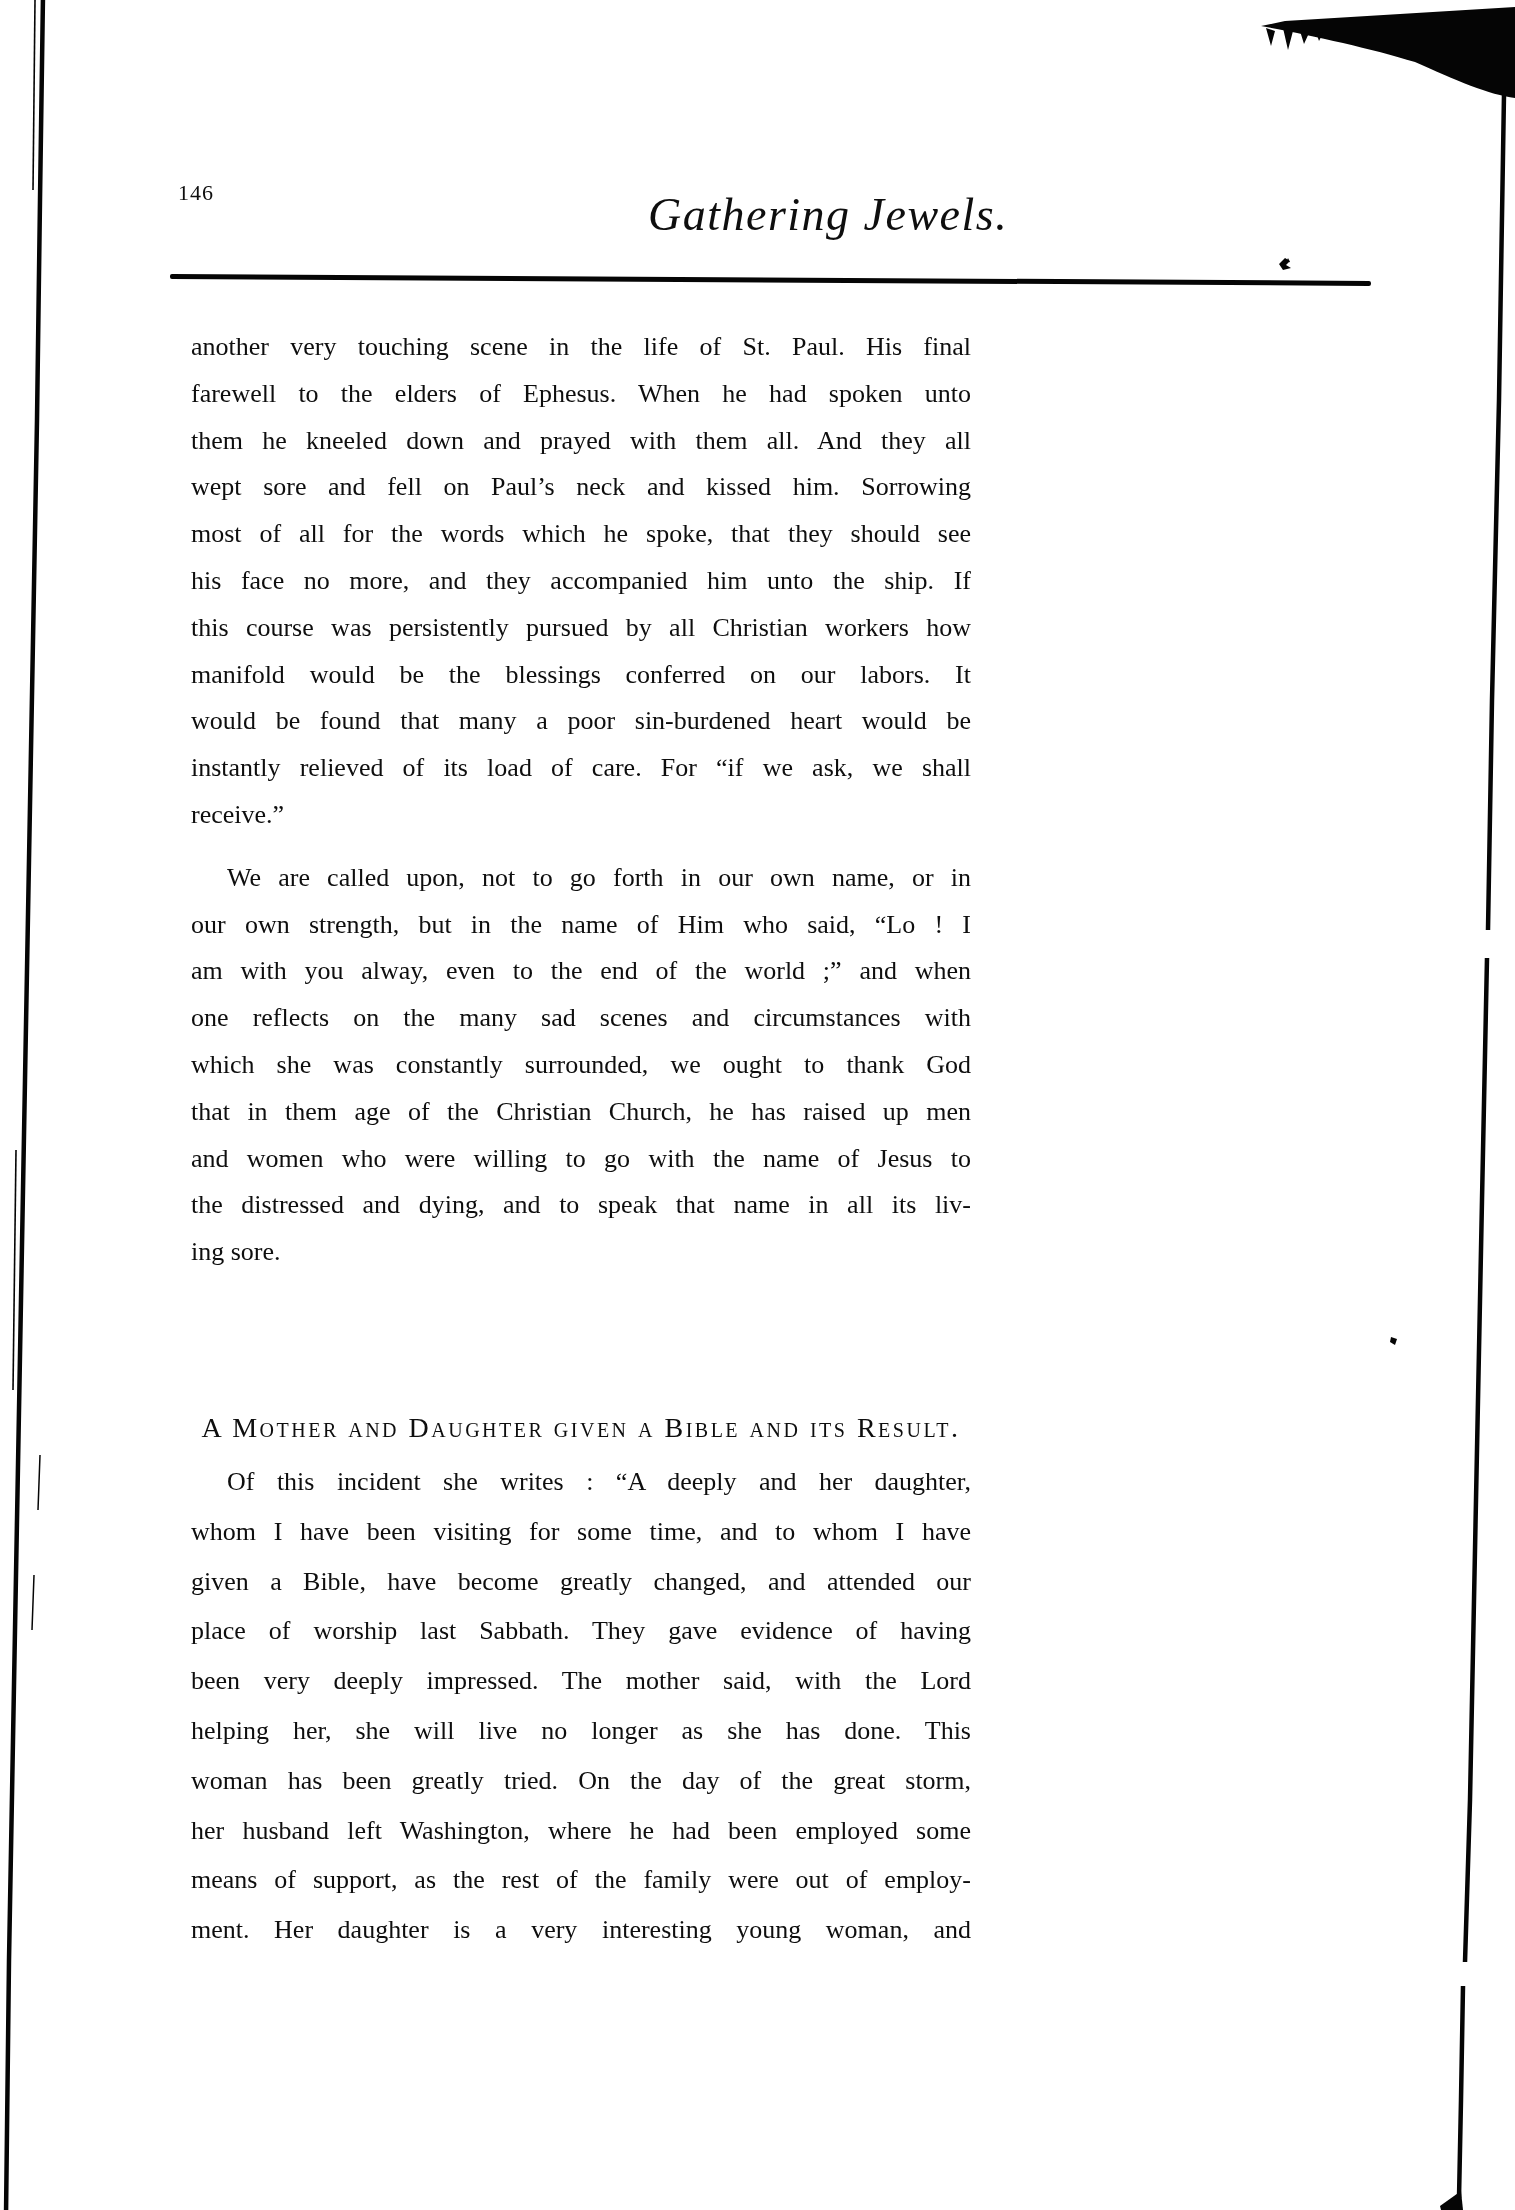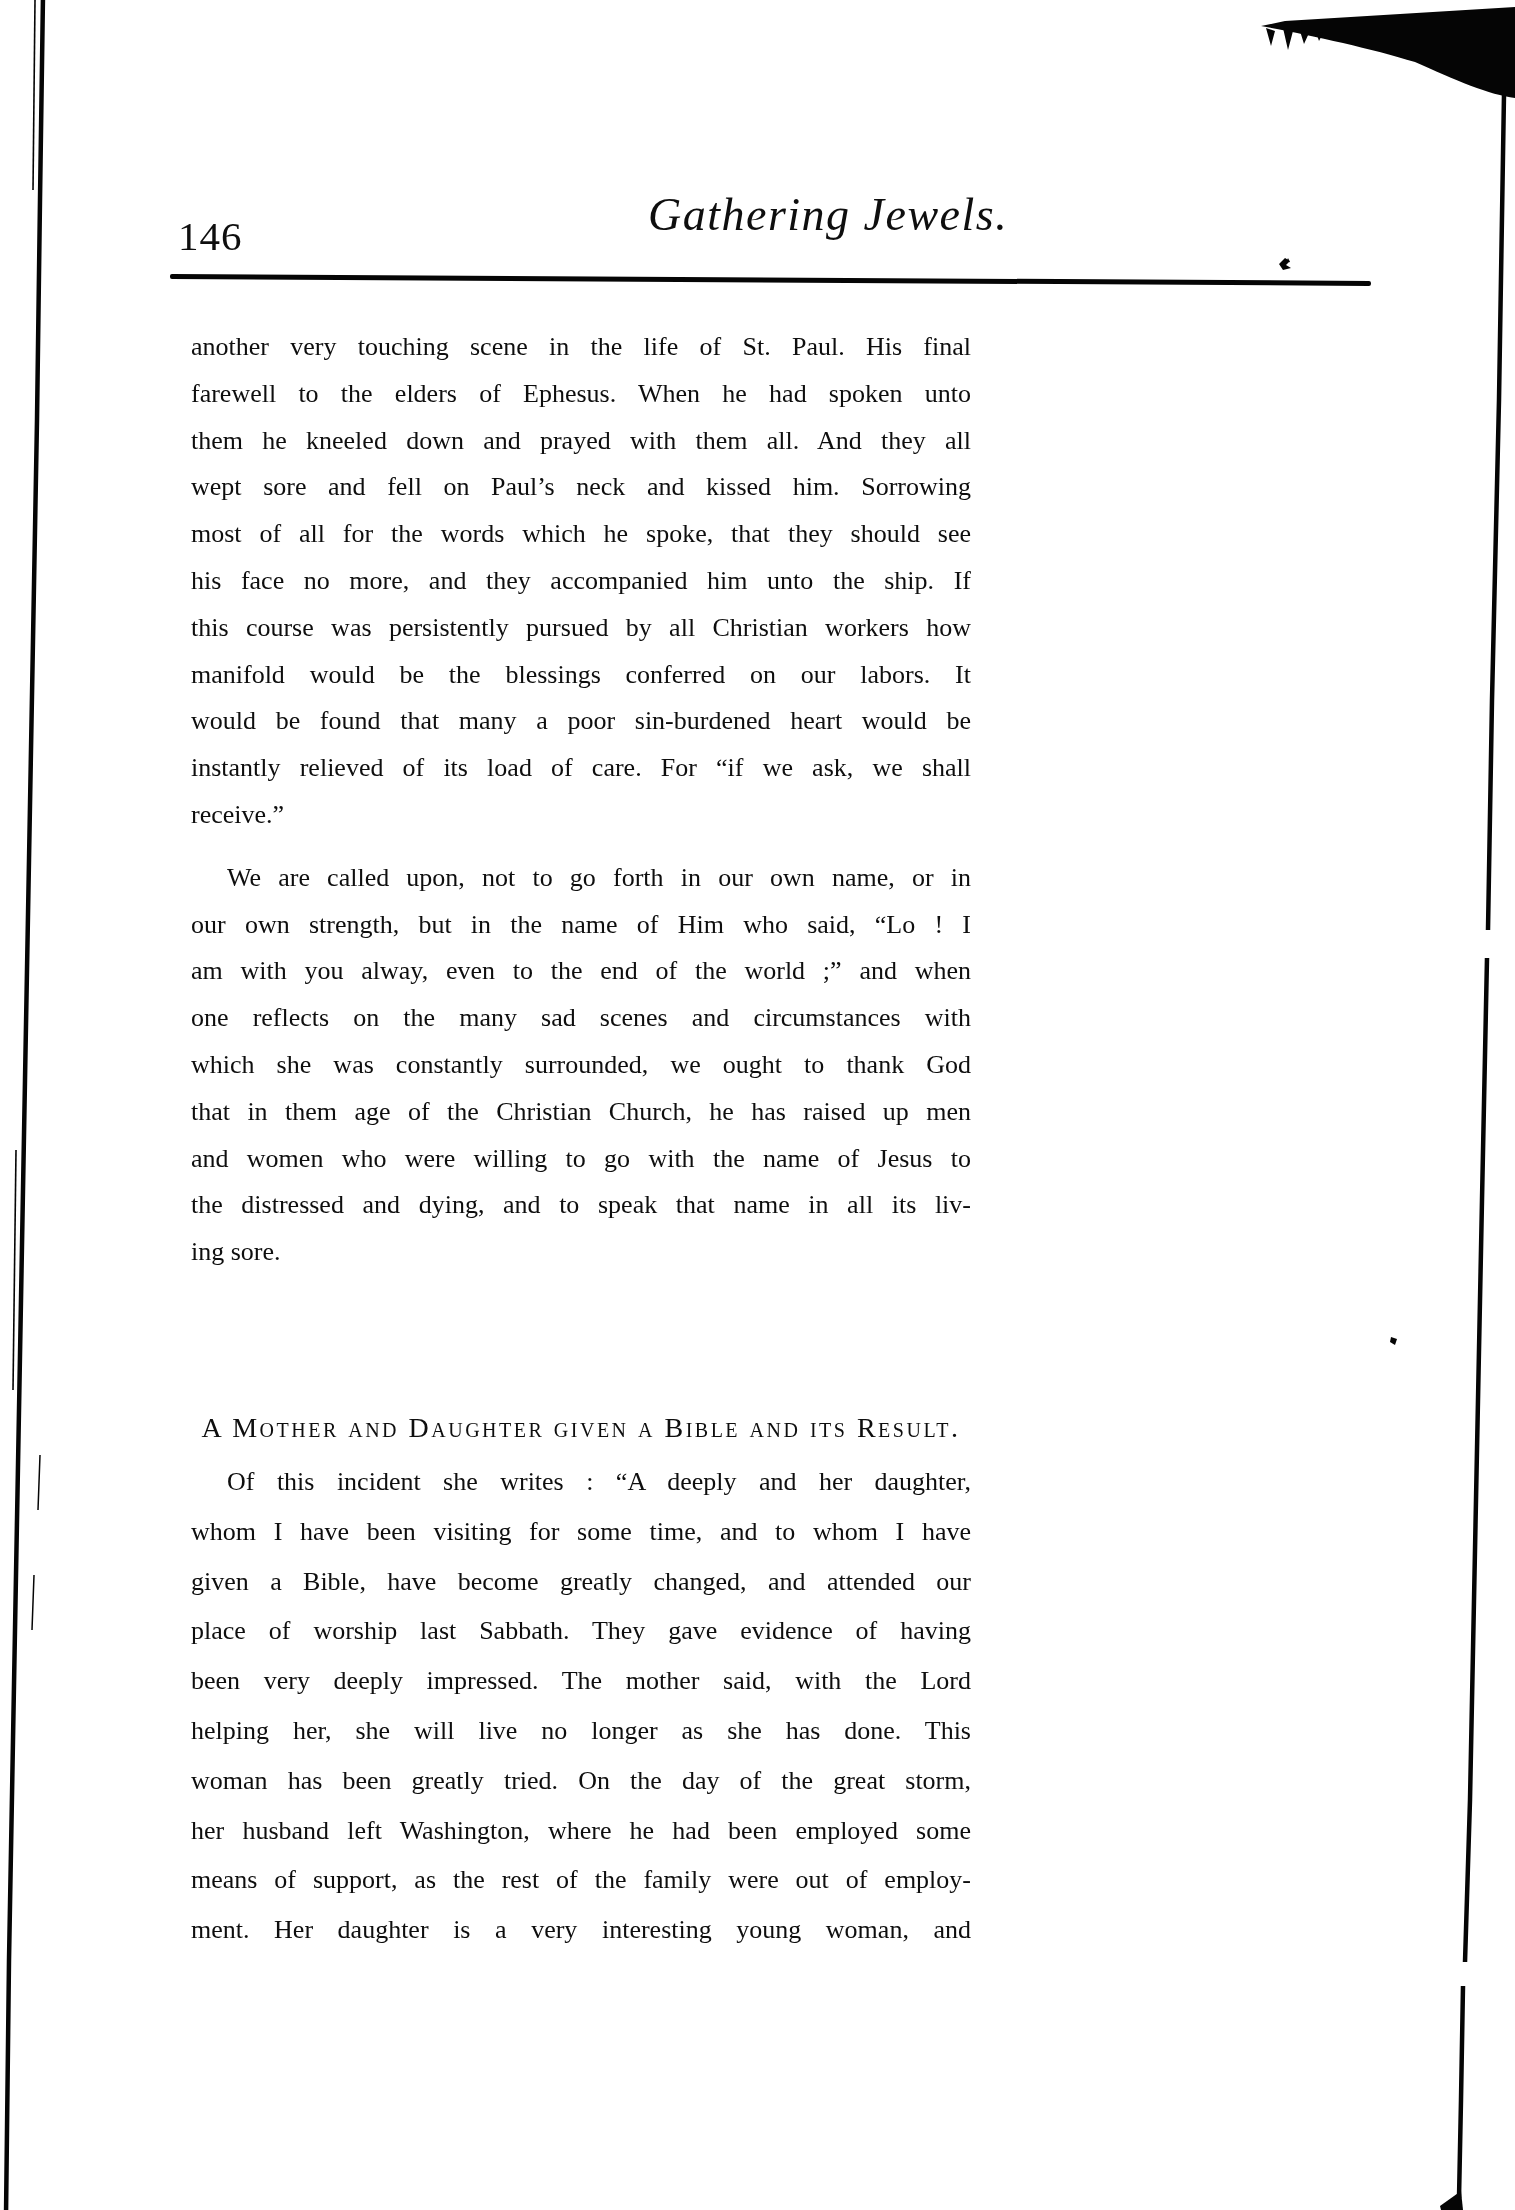--- a/index.html
+++ b/index.html
@@ -12,22 +12,22 @@
     width: 1515px;
     height: 2210px;
     background: #ffffff;
     overflow: hidden;
     font-family: "Liberation Serif", serif;
     color: #0e0e0e;
   }
   .page-number {
     position: absolute;
     left: 178px;
-    top: 212px;
-    font-size: 41px;
+    top: 180px;
+    font-size: 22px;
     letter-spacing: 1px;
   }
   .running-title {
     position: absolute;
     left: 648px;
     top: 188px;
     font-size: 46px;
     font-style: italic;
     letter-spacing: 1.5px;
   }

